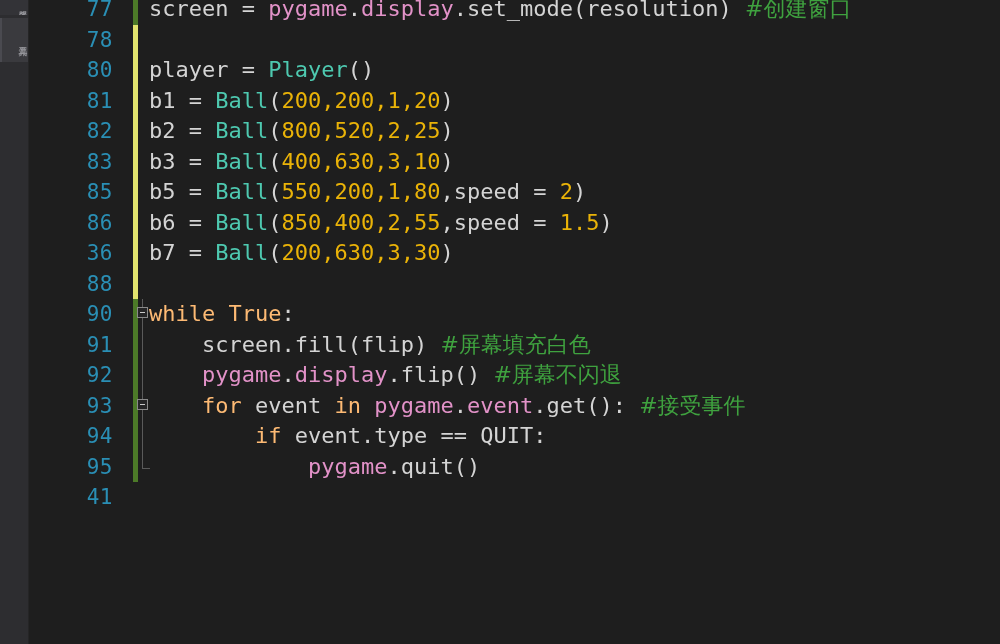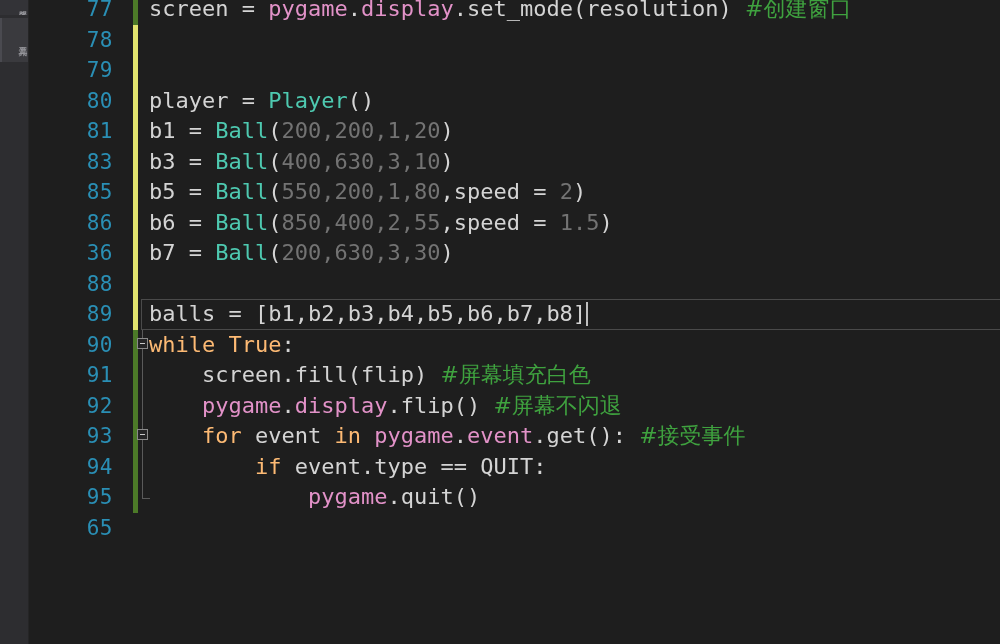--- a/index.html
+++ b/index.html
@@ -181,21 +181,21 @@
     background: #bfbfbf;
     vertical-align: -5px;
     margin-left: 0px;
   }
 
   
   .t-plain   { color: #d4d4d4; }
   .t-kw      { color: #fdba74; }
   .t-type    { color: #4ec9b0; }
   .t-mod     { color: #e292c8; }
-  .t-num     { color: #737373; }
+  .t-num     { color: #eab308; }
   .t-comment { color: #3fa23f; }
   .t-punct   { color: #d4d4d4; }
   .t-op      { color: #d4d4d4; }
   .cjk {
     font-family: "DejaVu Sans", "Liberation Sans", sans-serif;
     font-size: 22px;
   }
 </style>
 </head>
 <body>
@@ -208,32 +208,31 @@
     </div>
     <div class="vtab vtab-2">
       <span>工具箱</span>
     </div>
   </div>
 
   <div class="editor">
     <div class="rows" id="rows">
         <div class="row"><div class="lineno">77</div><div class="changebar added"></div><div class="code"><span class="t-plain">screen </span><span class="t-op">= </span><span class="t-mod">pygame</span><span class="t-punct">.</span><span class="t-mod">display</span><span class="t-punct">.</span><span class="t-plain">set_mode</span><span class="t-plain">(resolution) </span><span class="t-comment cjk">#创建窗口</span></div></div>
         <div class="row"><div class="lineno">78</div><div class="changebar modified"></div><div class="code"></div></div>
-        <div class="row"><div class="lineno">79</div><div class="changebar modified"></div><div class="code"></div></div>
         <div class="row"><div class="lineno">80</div><div class="changebar modified"></div><div class="code"><span class="t-plain">player </span><span class="t-op">= </span><span class="t-type">Player</span><span class="t-punct">()</span></div></div>
         <div class="row"><div class="lineno">81</div><div class="changebar modified"></div><div class="code"><span class="t-plain">b1 </span><span class="t-op">= </span><span class="t-type">Ball</span><span class="t-punct">(</span><span class="t-num">200,200,1,20</span><span class="t-punct">)</span></div></div>
+        <div class="row"><div class="lineno">82</div><div class="changebar modified"></div><div class="code"><span class="t-plain">b2 </span><span class="t-op">= </span><span class="t-type">Ball</span><span class="t-punct">(</span><span class="t-num">800,520,2,25</span><span class="t-punct">)</span></div></div>
         <div class="row"><div class="lineno">83</div><div class="changebar modified"></div><div class="code"><span class="t-plain">b3 </span><span class="t-op">= </span><span class="t-type">Ball</span><span class="t-punct">(</span><span class="t-num">400,630,3,10</span><span class="t-punct">)</span></div></div>
         <div class="row"><div class="lineno">85</div><div class="changebar modified"></div><div class="code"><span class="t-plain">b5 </span><span class="t-op">= </span><span class="t-type">Ball</span><span class="t-punct">(</span><span class="t-num">550,200,1,80</span><span class="t-punct">,</span><span class="t-plain">speed </span><span class="t-op">= </span><span class="t-num">2</span><span class="t-punct">)</span></div></div>
         <div class="row"><div class="lineno">86</div><div class="changebar modified"></div><div class="code"><span class="t-plain">b6 </span><span class="t-op">= </span><span class="t-type">Ball</span><span class="t-punct">(</span><span class="t-num">850,400,2,55</span><span class="t-punct">,</span><span class="t-plain">speed </span><span class="t-op">= </span><span class="t-num">1.5</span><span class="t-punct">)</span></div></div>
         <div class="row"><div class="lineno">36</div><div class="changebar modified"></div><div class="code"><span class="t-plain">b7 </span><span class="t-op">= </span><span class="t-type">Ball</span><span class="t-punct">(</span><span class="t-num">200,630,3,30</span><span class="t-punct">)</span></div></div>
         <div class="row"><div class="lineno">88</div><div class="changebar modified"></div></div>
-        <div class="row current"><div class="lineno">89</div><div class="changebar modified"></div><div class="cl-box"></div><div class="cl-left"></div><div class="code"><span class="t-plain">balls </span><span class="t-op">= </span><span class="t-plain">[b1,b2,b3,b4,b5,b6,b7,b8]</span><span class="caret"></span></div></div>
         <div class="row"><div class="lineno">90</div><div class="changebar added"></div><div class="foldline"></div><div class="foldbox" style="left: 108px;"></div><div class="code"><span class="t-kw">while </span><span class="t-kw">True</span><span class="t-punct">:</span></div></div>
         <div class="row"><div class="lineno">91</div><div class="changebar added"></div><div class="foldline"></div><div class="code"><span class="t-plain">    screen</span><span class="t-punct">.</span><span class="t-plain">fill</span><span class="t-plain">(flip) </span><span class="t-comment cjk">#屏幕填充白色</span></div></div>
         <div class="row"><div class="lineno">92</div><div class="changebar added"></div><div class="foldline"></div><div class="code"><span class="t-plain">    </span><span class="t-mod">pygame</span><span class="t-punct">.</span><span class="t-mod">display</span><span class="t-punct">.</span><span class="t-plain">flip</span><span class="t-plain">() </span><span class="t-comment cjk">#屏幕不闪退</span></div></div>
         <div class="row"><div class="lineno">93</div><div class="changebar added"></div><div class="foldline"></div><div class="foldbox" style="left: 108px;"></div><div class="code"><span class="t-plain">    </span><span class="t-kw">for </span><span class="t-plain">event </span><span class="t-kw">in </span><span class="t-mod">pygame</span><span class="t-punct">.</span><span class="t-mod">event</span><span class="t-punct">.</span><span class="t-plain">get</span><span class="t-plain">(): </span><span class="t-comment cjk">#接受事件</span></div></div>
         <div class="row"><div class="lineno">94</div><div class="changebar added"></div><div class="foldline"></div><div class="code"><span class="t-plain">        </span><span class="t-kw">if </span><span class="t-plain">event</span><span class="t-punct">.</span><span class="t-plain">type </span><span class="t-op">== </span><span class="t-plain">QUIT</span><span class="t-punct">:</span></div></div>
         <div class="row"><div class="lineno">95</div><div class="changebar added"></div><div class="foldend"></div><div class="code"><span class="t-plain">            </span><span class="t-mod">pygame</span><span class="t-punct">.</span><span class="t-plain">quit</span><span class="t-plain">()</span></div></div>
-        <div class="row"><div class="lineno">65</div><div class="changebar none"></div><div class="code"></div></div>
+        <div class="row"><div class="lineno">41</div><div class="changebar none"></div><div class="code"></div></div>
       </div>
   </div>
 
 </div>
 
 </body></html>

